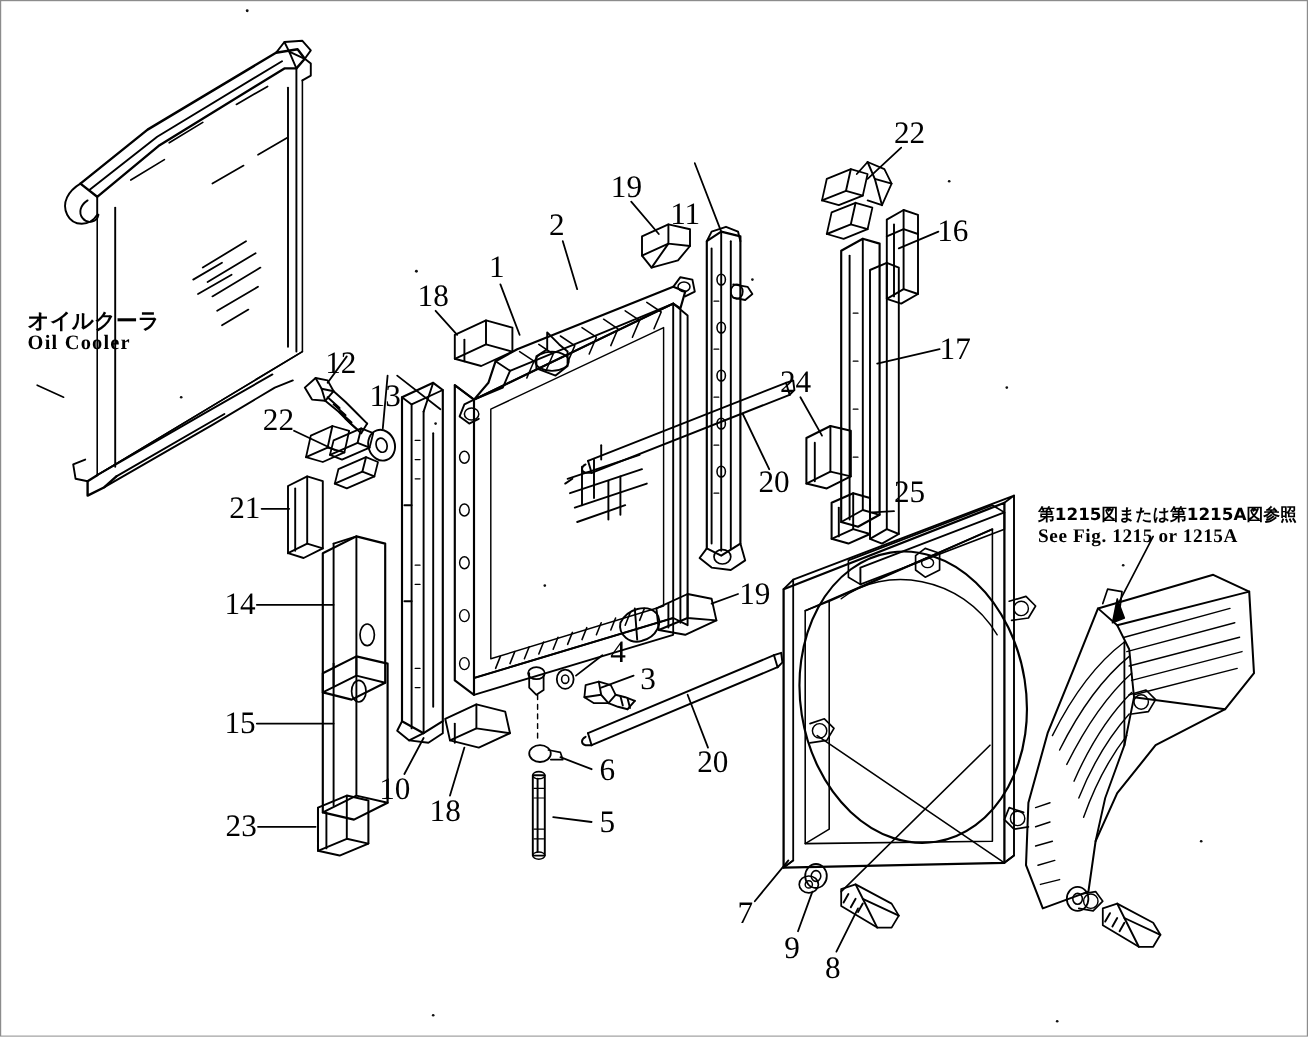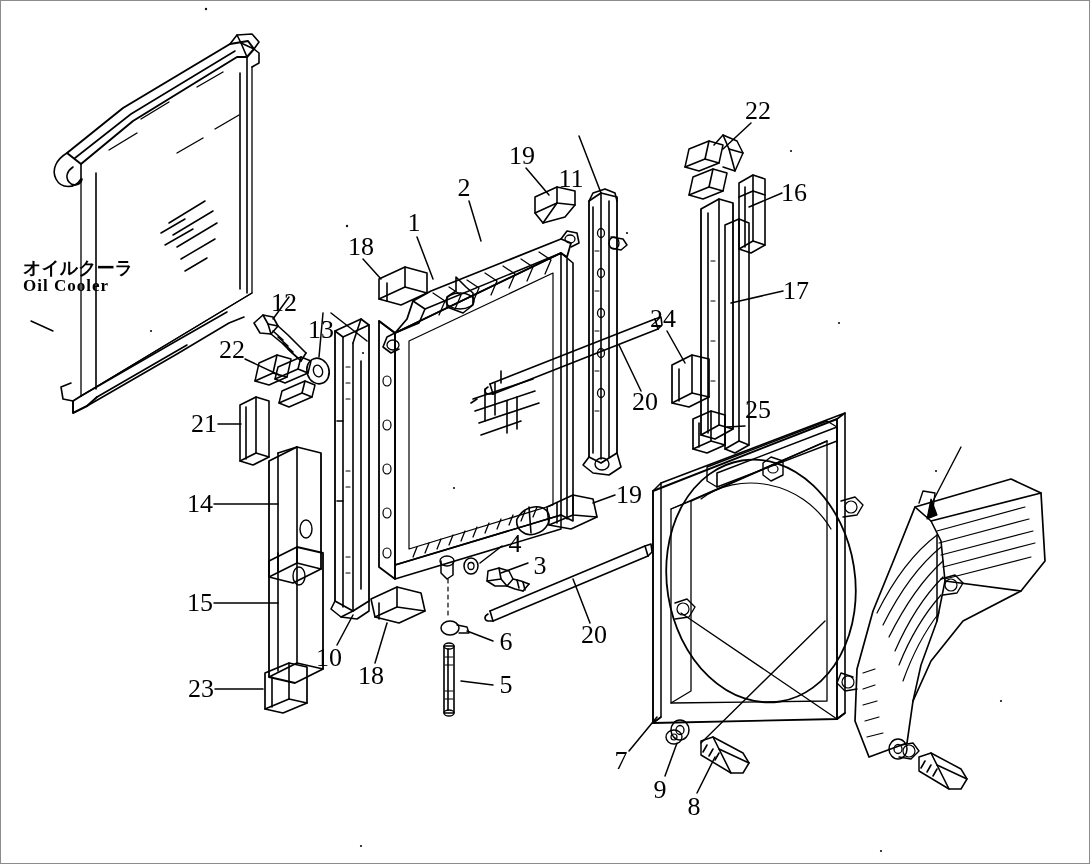--- a/index.html
+++ b/index.html
@@ -565,20 +565,24 @@
       <circle cx="935" cy="470" r="1.1"></circle>
       <circle cx="150" cy="330" r="1.1"></circle>
     </g>
   </svg>
 
   <div class="cap" id="cap-oilcooler">
     <span class="jp">オイルクーラ</span>
     <span class="en">Oil  Cooler</span>
   </div>
 
+  <div class="cap" id="cap-seefig">
+    <span class="jp">第1215図または第1215A図参照</span>
+    <span class="en">See  Fig.  1215  or  1215A</span>
+  </div>
 
   <div id="callout-layer">
       <div class="lbl" style="left: 413px; top: 222px;">1</div>
       <div class="lbl" style="left: 463px; top: 187px;">2</div>
       <div class="lbl" style="left: 539px; top: 565px;">3</div>
       <div class="lbl" style="left: 514px; top: 543px;">4</div>
       <div class="lbl" style="left: 505px; top: 684px;">5</div>
       <div class="lbl" style="left: 505px; top: 641px;">6</div>
       <div class="lbl" style="left: 620px; top: 760px;">7</div>
       <div class="lbl" style="left: 693px; top: 806px;">8</div>

